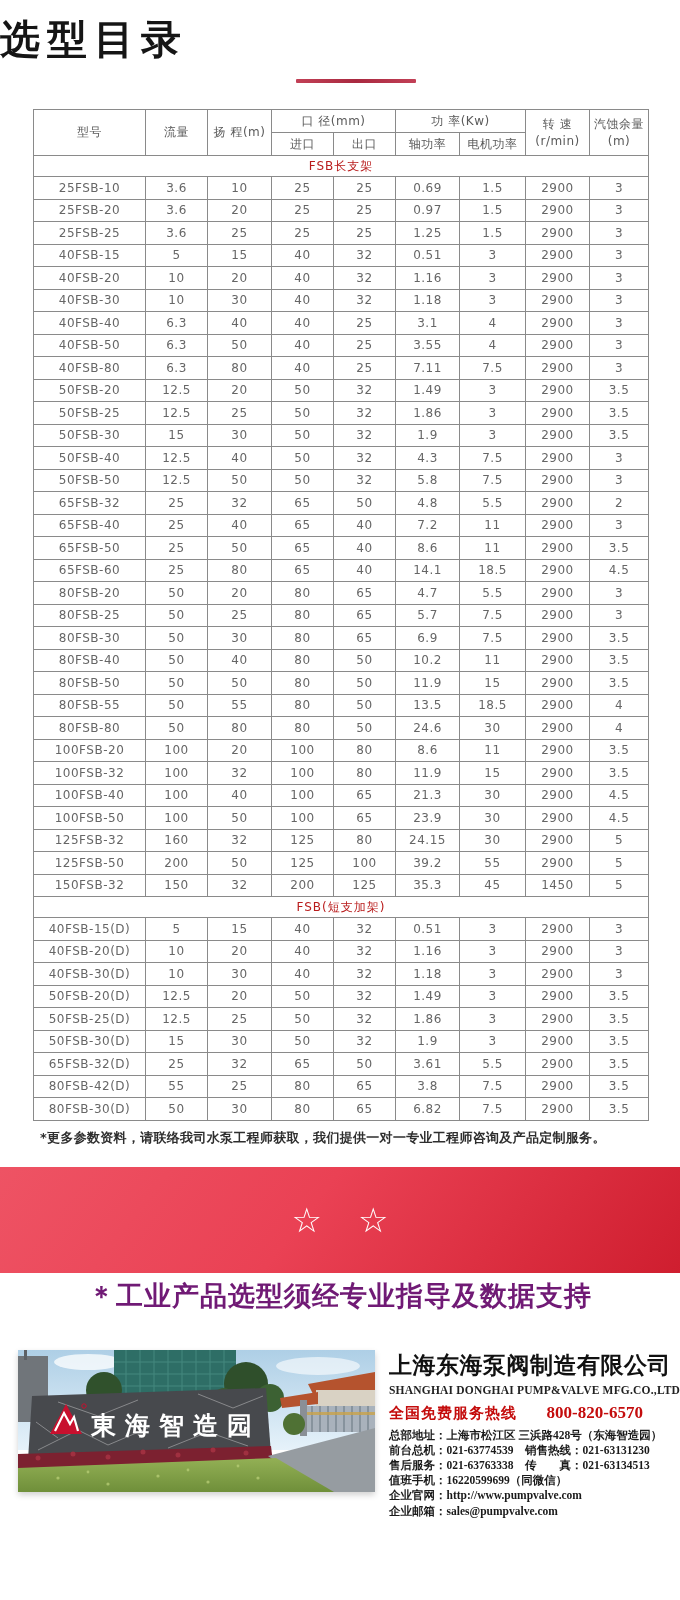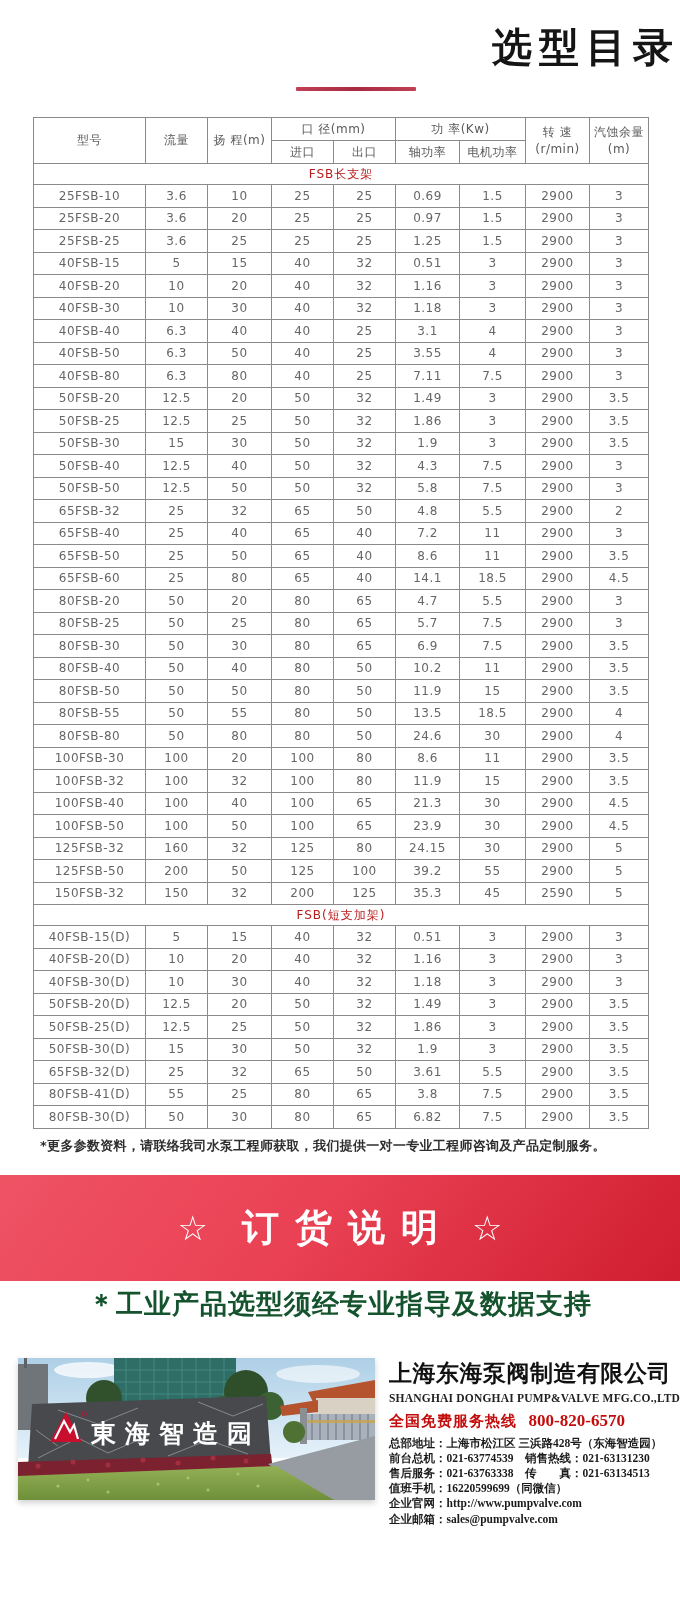--- a/index.html
+++ b/index.html
@@ -3,21 +3,21 @@
 <meta charset="utf-8">
 <style>
   * { margin:0; padding:0; box-sizing:border-box; }
   html,body { width:680px; background:#fff; }
   body {
     height:1600px; overflow:hidden; position:relative;
     font-family:"DejaVu Sans","Liberation Sans",sans-serif;
   }
   
   .page-title {
-    margin-top:20px; text-align:right;
+    margin-top:12px; text-align:left;
     font-size:40px; font-weight:bold; color:#151515; letter-spacing:7px;
   }
   .title-underline {
     width:120px; height:4px; margin:12px auto 0; margin-left:296px;
     background:linear-gradient(90deg,#c24056,#a92940 50%,#c24056);
     border-radius:1px;
   }
   
   table.spec {
     margin:26px 0 8px 33px; width:615px;
@@ -45,21 +45,21 @@
     color:#fff;
   }
   .order-banner .star { font-size:34px; font-weight:bold; margin:0 18px; }
   .order-banner .banner-label {
     font-size:37px; font-weight:bold; letter-spacing:16px; text-indent:16px;
   }
   
   .notices { margin-top:8px; text-align:center; }
   .notice-line {
     font-family:"Liberation Serif","DejaVu Serif",serif;
-    font-size:27px; font-weight:bold; color:#14532d; line-height:31px;
+    font-size:27px; font-weight:bold; color:#701a75; line-height:31px;
     letter-spacing:1px;
   }
   
   .company { display:flex; margin:38px 14px 0 18px; }
   .factory-photo {
     width:357px; height:142px; flex:0 0 357px; position:relative;
     box-shadow:0 3px 6px rgba(0,0,0,0.18);
   }
   .factory-photo svg { display:block; width:357px; height:142px; }
   .company-info { flex:1; padding-left:14px; padding-top:0; }
@@ -69,21 +69,21 @@
   }
   .company-name-en {
     font-family:"Liberation Serif","DejaVu Serif",serif;
     font-size:11.5px; font-weight:bold; color:#222; margin-top:3px;
     letter-spacing:0.2px; white-space:nowrap;
   }
   .hotline {
     margin-top:7px; color:#c40c0c; font-weight:bold; white-space:nowrap;
   }
   .hotline .hotline-label { font-size:15px; letter-spacing:1px; }
-  .hotline .hotline-number { font-size:17px; font-family:"Liberation Serif",serif; margin-left:6px; }
+  .hotline .hotline-number { font-size:17px; font-family:"Liberation Serif",serif; margin-left:24px; }
   .contact-lines { margin-top:5px; }
   .contact-line {
     font-family:"Liberation Serif","DejaVu Serif",serif;
     font-size:11.5px; font-weight:bold; color:#1a1a1a; line-height:15.2px;
     white-space:nowrap;
   }
 </style>
 </head>
 <body>
 
@@ -398,21 +398,21 @@
         <td>50</td>
         <td>80</td>
         <td>80</td>
         <td>50</td>
         <td>24.6</td>
         <td>30</td>
         <td>2900</td>
         <td>4</td>
       </tr>
       <tr class="data-row">
-        <td>100FSB-30</td>
+        <td>100FSB-20</td>
         <td>100</td>
         <td>20</td>
         <td>100</td>
         <td>80</td>
         <td>8.6</td>
         <td>11</td>
         <td>2900</td>
         <td>3.5</td>
       </tr>
       <tr class="data-row">
@@ -471,21 +471,21 @@
         <td>5</td>
       </tr>
       <tr class="data-row">
         <td>150FSB-32</td>
         <td>150</td>
         <td>32</td>
         <td>200</td>
         <td>125</td>
         <td>35.3</td>
         <td>45</td>
-        <td>2590</td>
+        <td>1450</td>
         <td>5</td>
       </tr>
       <tr class="section-row">
         <td colspan="9">FSB(短支加架)</td>
       </tr>
       <tr class="data-row">
         <td>40FSB-15(D)</td>
         <td>5</td>
         <td>15</td>
         <td>40</td>
@@ -555,21 +555,21 @@
         <td>25</td>
         <td>32</td>
         <td>65</td>
         <td>50</td>
         <td>3.61</td>
         <td>5.5</td>
         <td>2900</td>
         <td>3.5</td>
       </tr>
       <tr class="data-row">
-        <td>80FSB-41(D)</td>
+        <td>80FSB-42(D)</td>
         <td>55</td>
         <td>25</td>
         <td>80</td>
         <td>65</td>
         <td>3.8</td>
         <td>7.5</td>
         <td>2900</td>
         <td>3.5</td>
       </tr>
       <tr class="data-row">
@@ -583,21 +583,20 @@
         <td>2900</td>
         <td>3.5</td>
       </tr>
     </tbody>
 </table>
 
 <div class="footnote">*更多参数资料，请联络我司水泵工程师获取，我们提供一对一专业工程师咨询及产品定制服务。</div>
 
 <div class="order-banner">
   <span class="star">☆</span>
-  <span class="banner-label">订货说明</span>
   <span class="star">☆</span>
 </div>
 
 <div class="notices">
   <div class="notice-line">＊工业产品选型须经专业指导及数据支持</div>
 </div>
 
 <div class="company">
   <div class="factory-photo">
     <svg viewBox="0 0 357 142" preserveAspectRatio="none">

